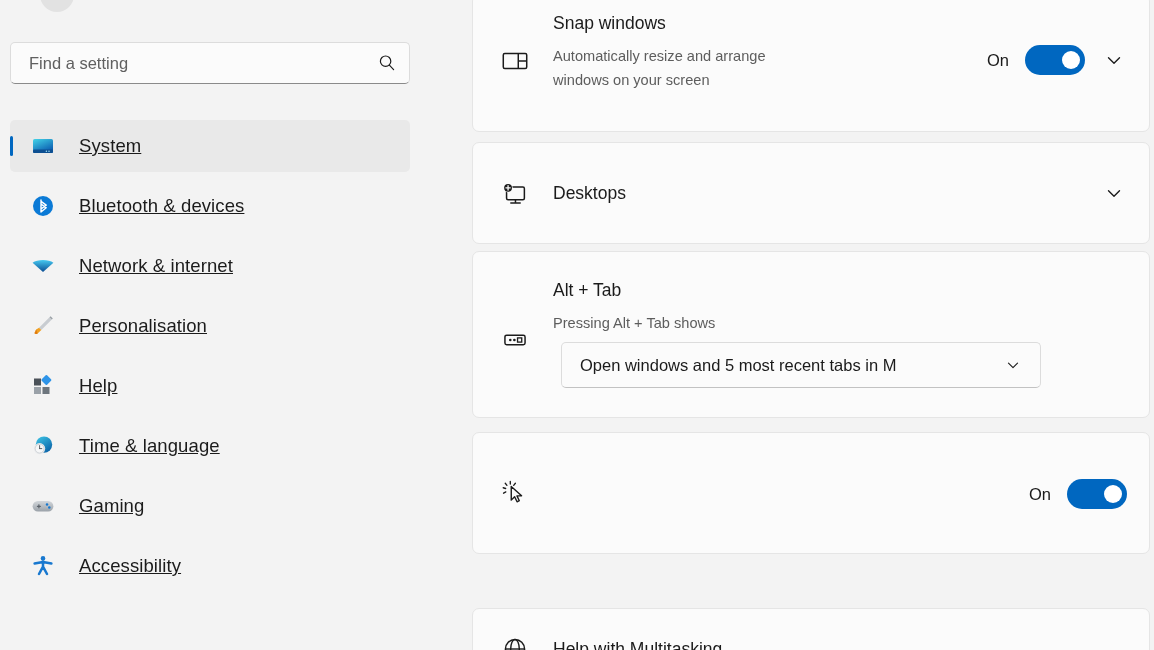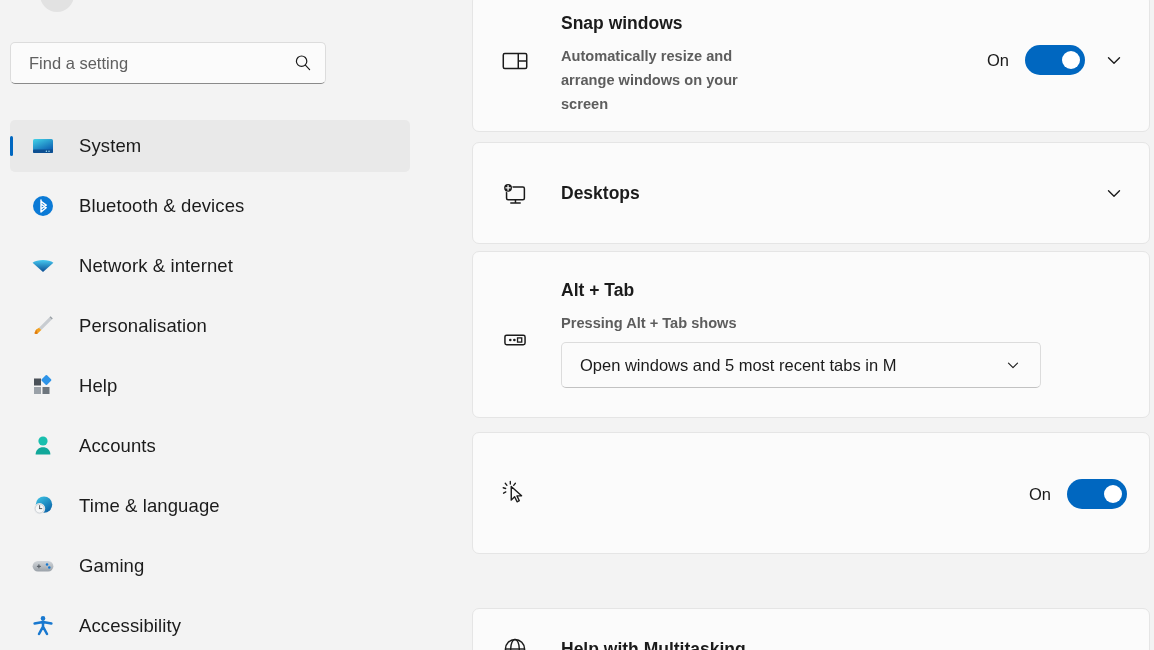--- a/index.html
+++ b/index.html
@@ -48,21 +48,21 @@
   .search-wrap {
     position: absolute;
     left: 10px;
     top: 42px;
     width: 400px;
     height: 42px;
   }
 
   .search-box {
     position: relative;
-    width: 316px;
+    width: 400px;
     height: 42px;
     background: #fbfbfb;
     border: 1px solid #dcdcdc;
     border-bottom: 1px solid #8a8a8a;
     border-radius: 5px;
     display: flex;
     align-items: center;
     padding: 0 12px 0 18px;
   }
 
@@ -88,20 +88,21 @@
 
   .nav-item {
     position: relative;
     height: 52px;
     margin: 0 30px 8px 10px;
     border-radius: 5px;
     display: flex;
     align-items: center;
     padding-left: 20px;
     cursor: pointer;
+    text-decoration: underline;
   }
 
   .nav-item.selected { background: #e9e9e9; }
 
   .nav-item .sel-pill {
     position: absolute;
     left: 0px;
     top: 50%;
     transform: translateY(-50%);
     width: 3px;
@@ -151,21 +152,21 @@
   .card-icon {
     position: absolute;
     left: 26px;
     width: 32px;
     height: 32px;
     display: flex;
     align-items: center;
     justify-content: center;
   }
 
-  .card-text { position: absolute; left: 88px; font-weight: bold; }
+  .card-text { position: absolute; left: 80px; }
 
   .card-title {
     font-size: 17.5px;
     color: #1b1b1b;
     line-height: 24px;
     white-space: nowrap;
   }
 
   .card-desc {
     font-size: 14.6px;
@@ -330,30 +331,20 @@
           <svg viewBox="0 0 26 26" width="26" height="26">
             <rect x="4" y="5.5" width="7" height="7" fill="#4a5158"></rect>
             <rect x="4" y="14" width="7" height="7" fill="#9aa1a8"></rect>
             <rect x="12.5" y="14" width="7" height="7" fill="#6d757d"></rect>
             <rect x="12.6" y="3.2" width="7.6" height="7.6" rx="1" fill="#2e94e8" transform="rotate(45 16.4 7)"></rect>
           </svg>
         </span>
         <span class="nav-label">Help</span>
       </div>
 
-      <div class="nav-item">
-
-        <span class="nav-icon">
-          <svg viewBox="0 0 26 26" width="26" height="26">
-            <circle cx="13" cy="8" r="4.6" fill="#19bfae"></circle>
-            <path d="M5.6 21.5 C5.6 16.8 9 14.2 13 14.2 C17 14.2 20.4 16.8 20.4 21.5 Z" fill="#11a89a"></path>
-          </svg>
-        </span>
-        <span class="nav-label">Accounts</span>
-      </div>
 
       <div class="nav-item">
 
         <span class="nav-icon">
           <svg viewBox="0 0 26 26" width="26" height="26">
             <defs>
               <linearGradient id="gGlobe" x1="0" y1="0" x2="0.7" y2="1">
                 <stop offset="0" stop-color="#3fc8e8"></stop>
                 <stop offset="1" stop-color="#0b64a8"></stop>
               </linearGradient>

